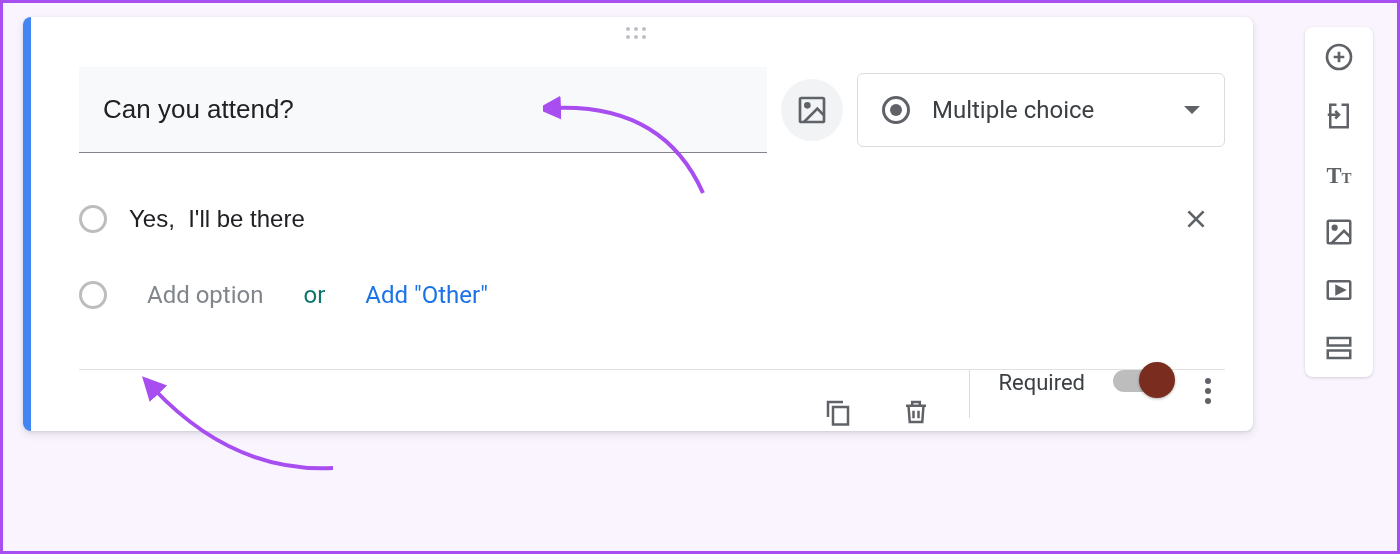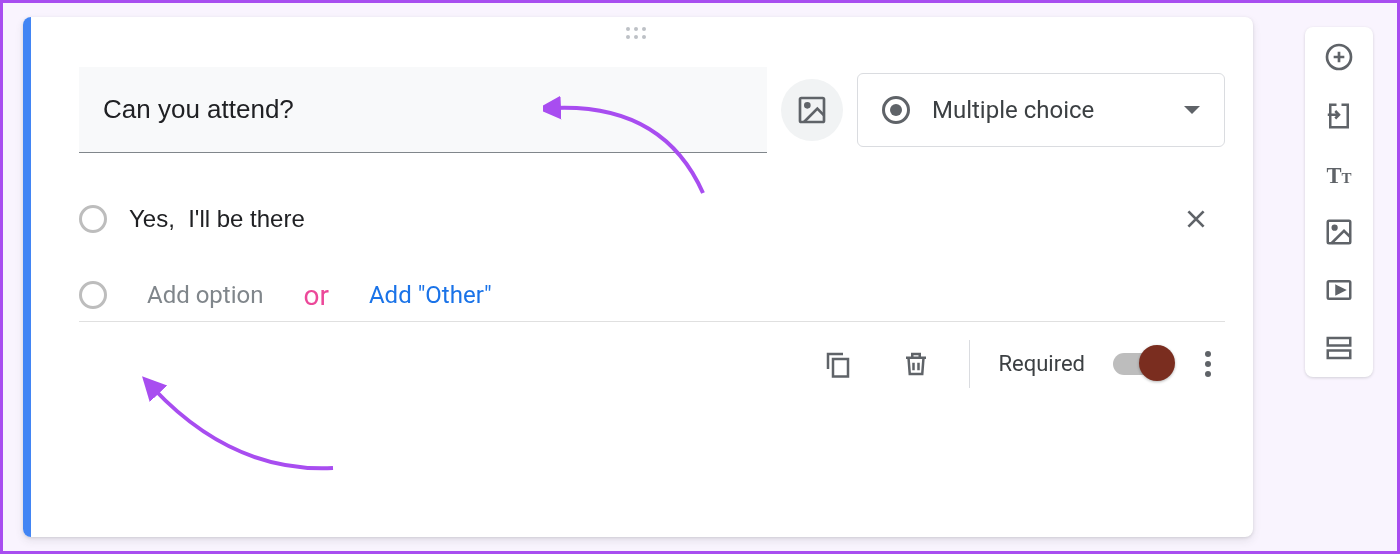--- a/index.html
+++ b/index.html
@@ -10,21 +10,21 @@
     width: 1400px;
     height: 554px;
     position: relative;
     padding: 14px 18px;
   }
   .main-card {
     position: absolute;
     left: 20px;
     top: 14px;
     width: 1230px;
-    height: 520px;
+    height: 414px;
     background: #fff;
     border-radius: 8px;
     box-shadow: 0 1px 3px rgba(60,64,67,.15), 0 4px 8px rgba(60,64,67,.1);
     display: flex;
     flex-direction: column;
   }
   .blue-bar { width: 8px; background:#4285f4; border-radius:8px 0 0 8px; position:absolute; left:0; top:0; bottom:0;}
   .card-body { flex:1; padding: 0 28px 0 56px; position:relative; }
   .drag-handle { position:absolute; top:10px; left:50%; transform:translateX(-50%); width:24px; height:16px;
     display:grid; grid-template-columns:repeat(3,4px); grid-template-rows:repeat(2,4px); gap:4px;}
@@ -41,23 +41,23 @@
   .radio-icon::after{content:"";width:12px;height:12px;background:#5f6368;border-radius:50%;}
   .type-label{font-size:24px;color:#3c4043;flex:1;}
   .caret{width:0;height:0;border-left:8px solid transparent;border-right:8px solid transparent;border-top:8px solid #5f6368;}
   .options{ margin-top:40px; }
   .opt-row{ display:flex; align-items:center; height:52px; gap:22px; margin-bottom:24px;}
   .opt-radio{ width:28px; height:28px; border:3px solid #bdbdbd; border-radius:50%; flex-shrink:0;}
   .opt-text{ font-size:24px; color:#202124; flex:1; border:none; outline:none;}
   .opt-remove{ background:none;border:none;cursor:pointer;color:#5f6368;font-size:30px;padding:8px;margin-right:8px;}
   .add-row{ display:flex;align-items:center;gap:40px;height:52px;}
   .add-placeholder{font-size:24px;color:#80868b;cursor:text;}
-  .or-text{font-size:28px;color:#ec4899;}
+  .or-text{font-size:24px;color:#0f766e;}
   .add-other{font-size:24px;color:#1a73e8;cursor:pointer;}
-  .footer{ border-top:1px solid #e0e0e0; height:84px; display:flex;align-items:center;justify-content:flex-end;gap:28px;padding-right:6px;}
+  .footer{ border-top:1px solid #e0e0e0; margin-top:48px; height:84px; display:flex;justify-content:flex-end;gap:28px;padding-right:6px;}
   .ft-btn{background:none;border:none;cursor:pointer;color:#5f6368;padding:10px;}
   .vdiv{width:1px;height:48px;background:#dadce0;}
   .req-label{font-size:22px;color:#3c4043;}
   .toggle{ width:56px;height:22px;background:#bdbdbd;border-radius:14px;position:relative;cursor:pointer;}
   .toggle::after{content:"";position:absolute;right:-6px;top:-8px;width:36px;height:36px;background:#7a2d1f;border-radius:50%;box-shadow:0 1px 3px rgba(0,0,0,.3);}
   .more-btn{display:flex;flex-direction:column;gap:4px;background:none;border:none;cursor:pointer;padding:8px;}
   .more-btn span{width:6px;height:6px;background:#5f6368;border-radius:50%;}
   
   .side-toolbar{ position:absolute; right:24px; top:24px; width:68px; background:#fff;border-radius:8px;box-shadow:0 1px 3px rgba(60,64,67,.2);padding:14px 0;display:flex;flex-direction:column;align-items:center;gap:28px;}
   .side-btn{background:none;border:none;cursor:pointer;color:#5f6368;}

